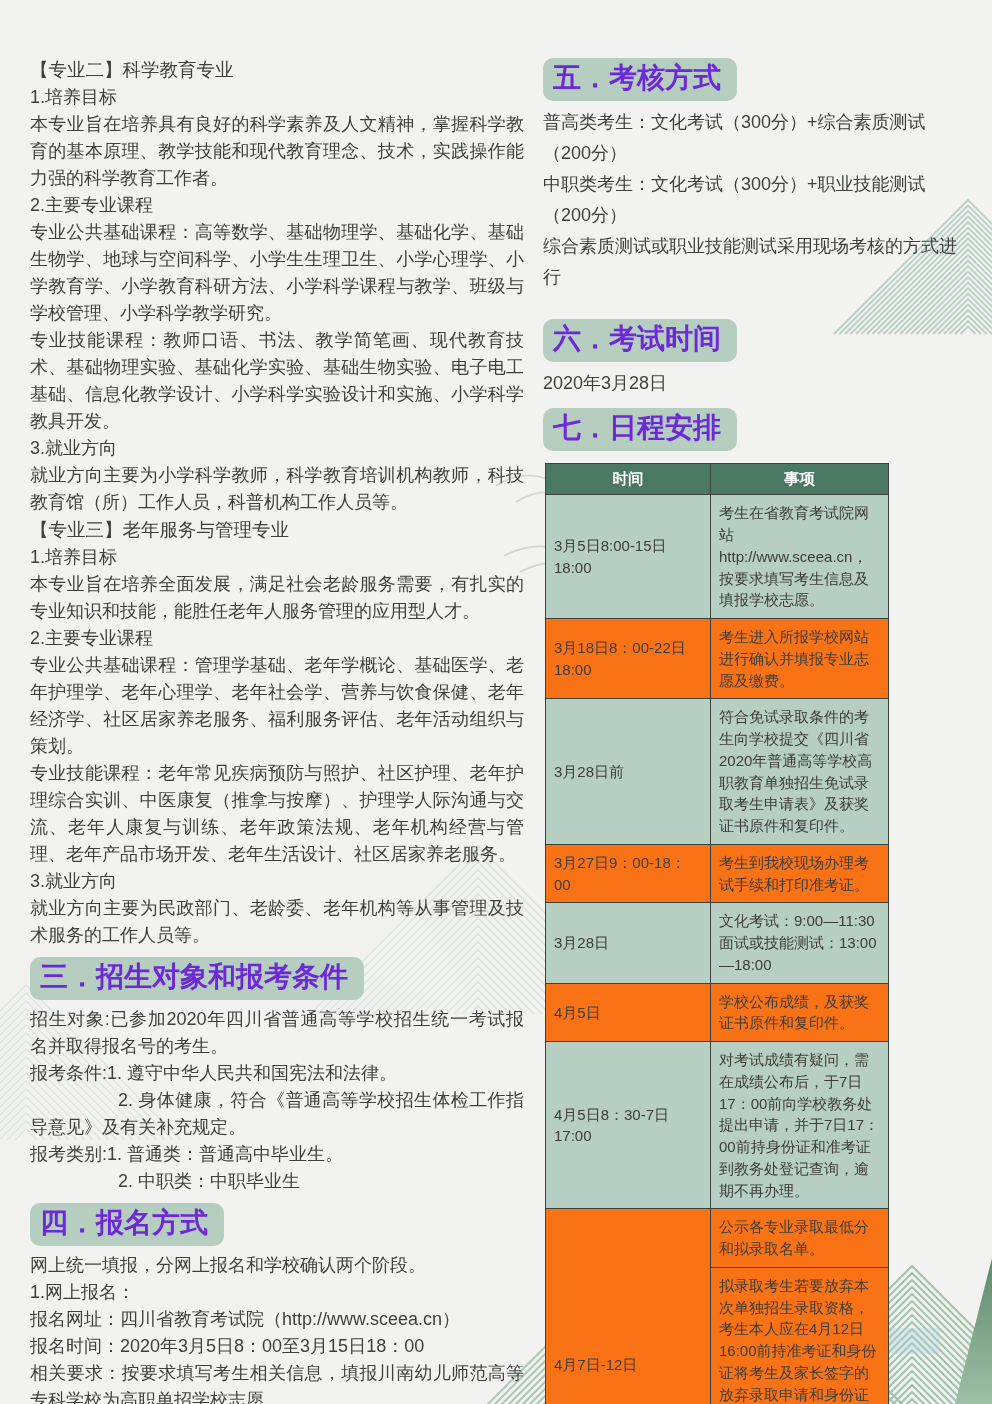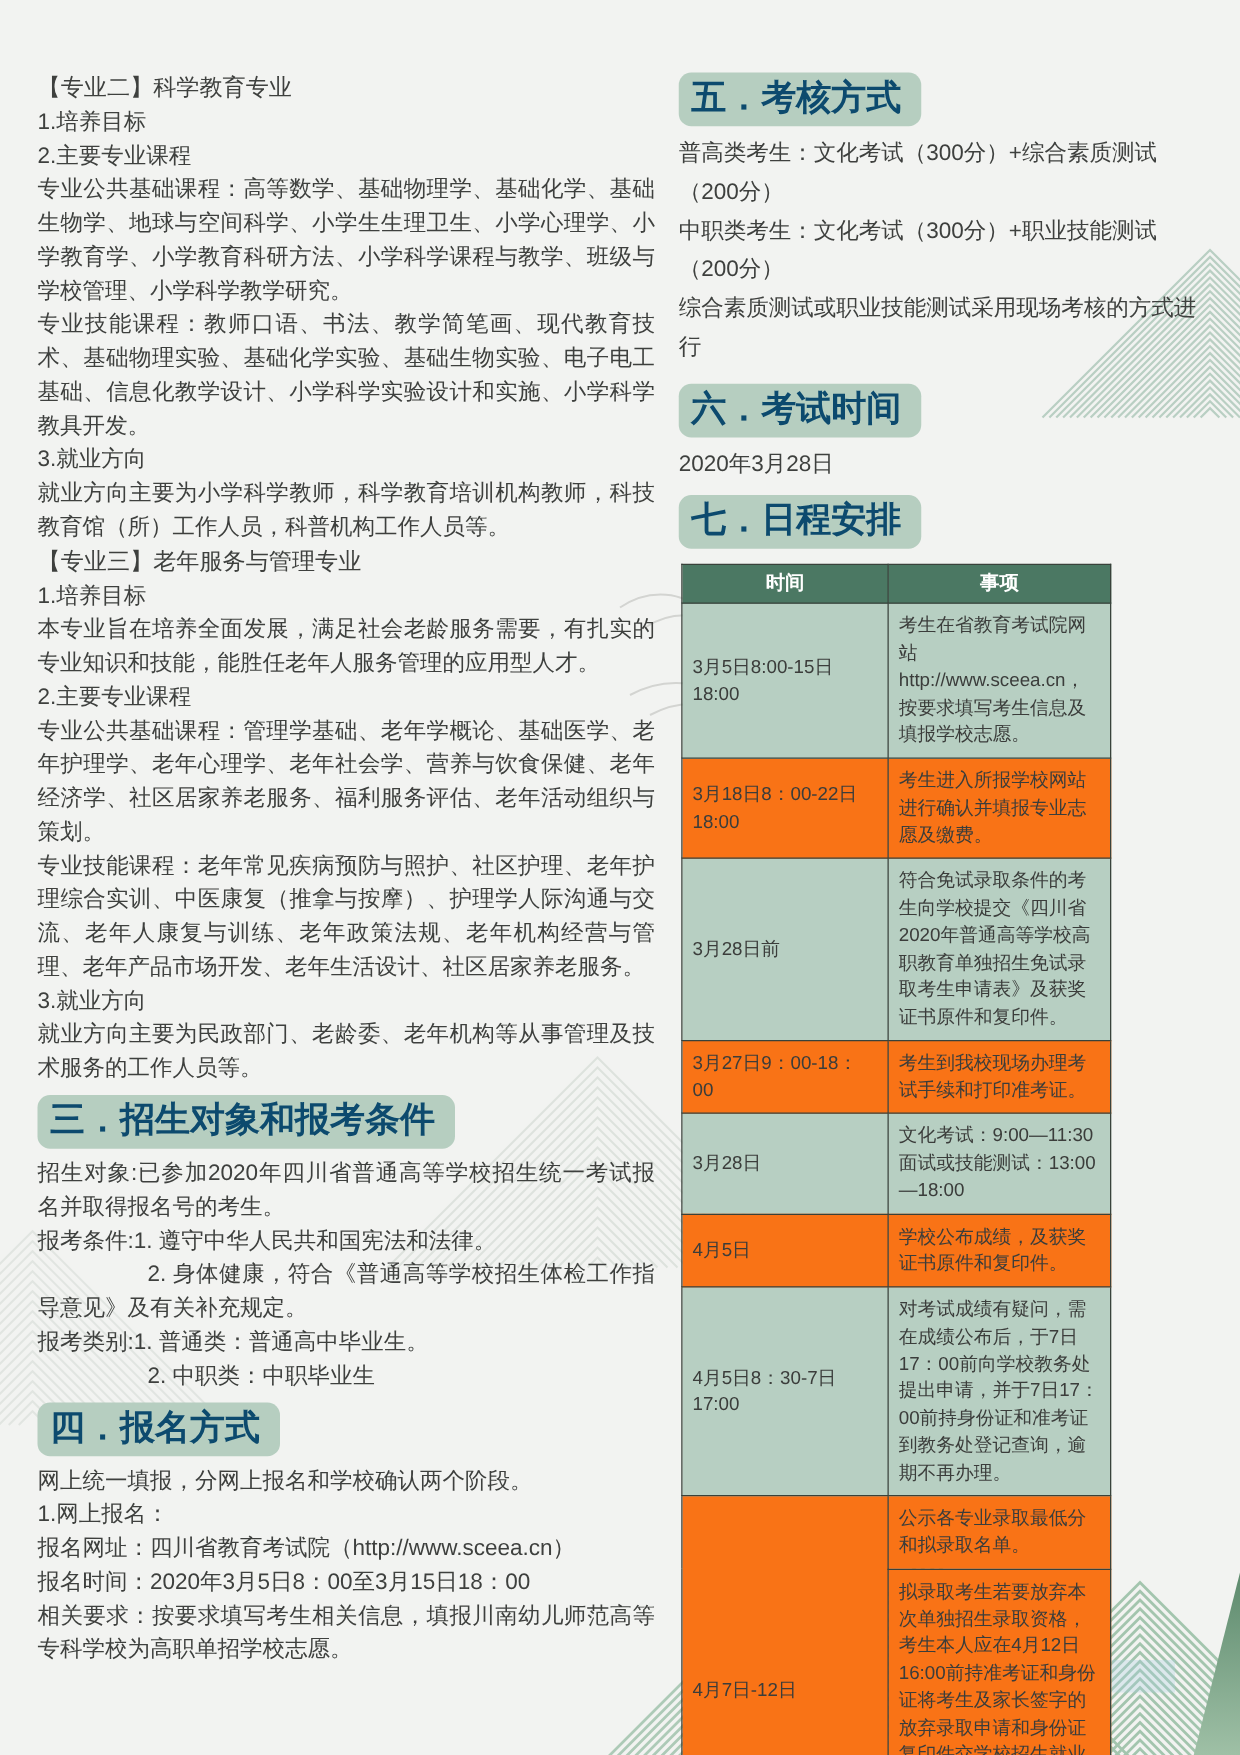--- a/index.html
+++ b/index.html
@@ -14,21 +14,21 @@
   .col-left{left:30px;top:56px;width:494px}
   .col-right{left:543px;top:50px;width:424px}
 
   p{margin:0}
   .bodytxt{font-size:18px;line-height:27px;text-align:justify}
   .subtitle{font-size:18.5px;line-height:28px}
   .h-num{font-size:18px;line-height:27px}
 
   .pill{
     display:inline-block;background:#b6cec0;border-radius:10px;
-    padding:3px 16px 6px 10px;font-size:28px;font-weight:bold;color:#0c4a6e;
+    padding:3px 16px 6px 10px;font-size:28px;font-weight:bold;color:#6d28d9;
     line-height:34px;white-space:pre-wrap;
   }
   .pill-row{margin:8px 0 6px 0}
   .indent{text-indent:88px}
 
   .r-lines{font-size:18px;line-height:31px}
   .date-line{font-size:18px;line-height:30px;margin:2px 0 10px 0}
 
   table.schedule{
     border-collapse:collapse;width:344px;margin:12px 0 0 2px;
@@ -190,20 +190,21 @@
       <path d="M504,556 C528,543 556,543 574,557"></path>
       <path d="M520,572 C542,560 566,560 582,573"></path>
     </g>
   </g>
 </svg>
 
 <div class="col col-left">
 
   <p class="subtitle">【专业二】科学教育专业</p>
   <p class="h-num">1.培养目标</p>
+  <p class="bodytxt">本专业旨在培养具有良好的科学素养及人文精神，掌握科学教育的基本原理、教学技能和现代教育理念、技术，实践操作能力强的科学教育工作者。</p>
   <p class="h-num">2.主要专业课程</p>
   <p class="bodytxt">专业公共基础课程：高等数学、基础物理学、基础化学、基础生物学、地球与空间科学、小学生生理卫生、小学心理学、小学教育学、小学教育科研方法、小学科学课程与教学、班级与学校管理、小学科学教学研究。</p>
   <p class="bodytxt">专业技能课程：教师口语、书法、教学简笔画、现代教育技术、基础物理实验、基础化学实验、基础生物实验、电子电工基础、信息化教学设计、小学科学实验设计和实施、小学科学教具开发。</p>
   <p class="h-num">3.就业方向</p>
   <p class="bodytxt">就业方向主要为小学科学教师，科学教育培训机构教师，科技教育馆（所）工作人员，科普机构工作人员等。</p>
 
   <p class="subtitle">【专业三】老年服务与管理专业</p>
   <p class="h-num">1.培养目标</p>
   <p class="bodytxt">本专业旨在培养全面发展，满足社会老龄服务需要，有扎实的专业知识和技能，能胜任老年人服务管理的应用型人才。</p>
   <p class="h-num">2.主要专业课程</p>
@@ -230,21 +231,21 @@
 
 <div class="col col-right">
 
   <div class="pill-row"><span class="pill">五．考核方式</span></div>
   <div class="r-lines">
     <p>普高类考生：文化考试（300分）+综合素质测试（200分）</p>
     <p>中职类考生：文化考试（300分）+职业技能测试（200分）</p>
     <p>综合素质测试或职业技能测试采用现场考核的方式进行</p>
   </div>
 
-  <div class="pill-row" style="margin-top:14px"><span class="pill">六．考试时间</span></div>
+  <div class="pill-row" style="margin-top:26px"><span class="pill">六．考试时间</span></div>
   <p class="date-line">2020年3月28日</p>
 
   <div class="pill-row" style="margin-top:6px"><span class="pill">七．日程安排</span></div>
 
   <table class="schedule">
     <thead>
       <tr>
         <th>时间</th>
         <th>事项</th>
       </tr>

